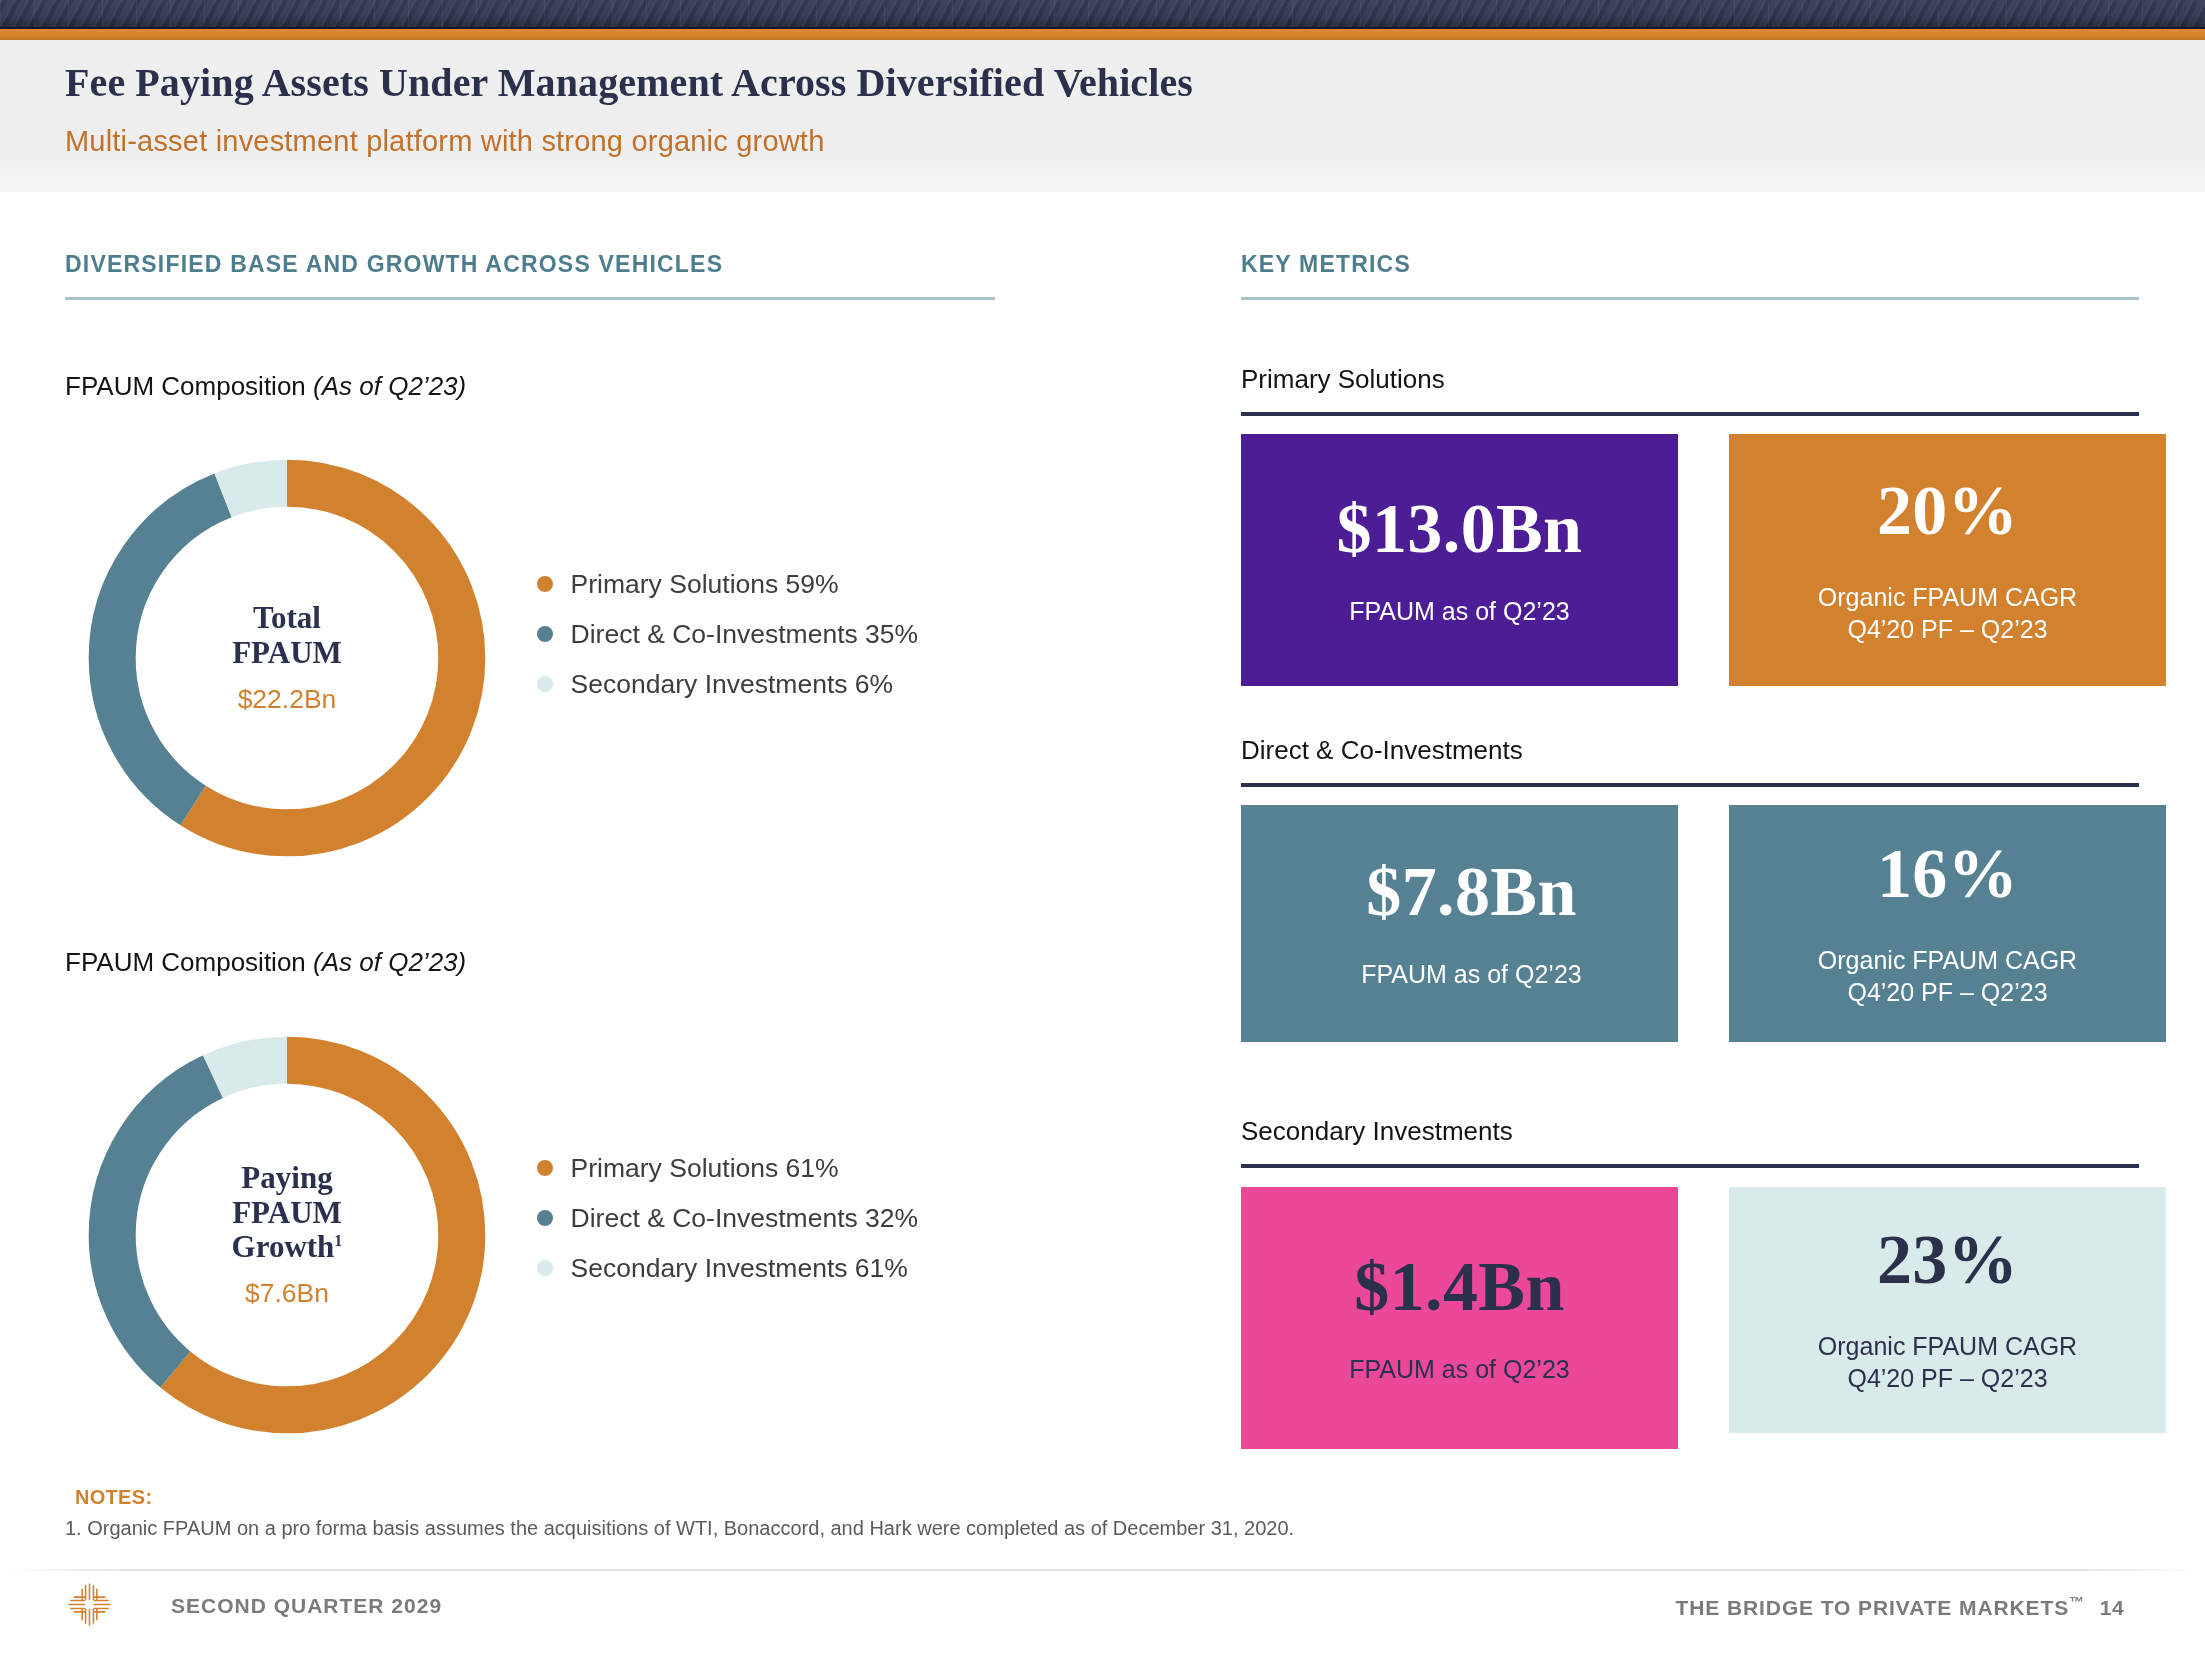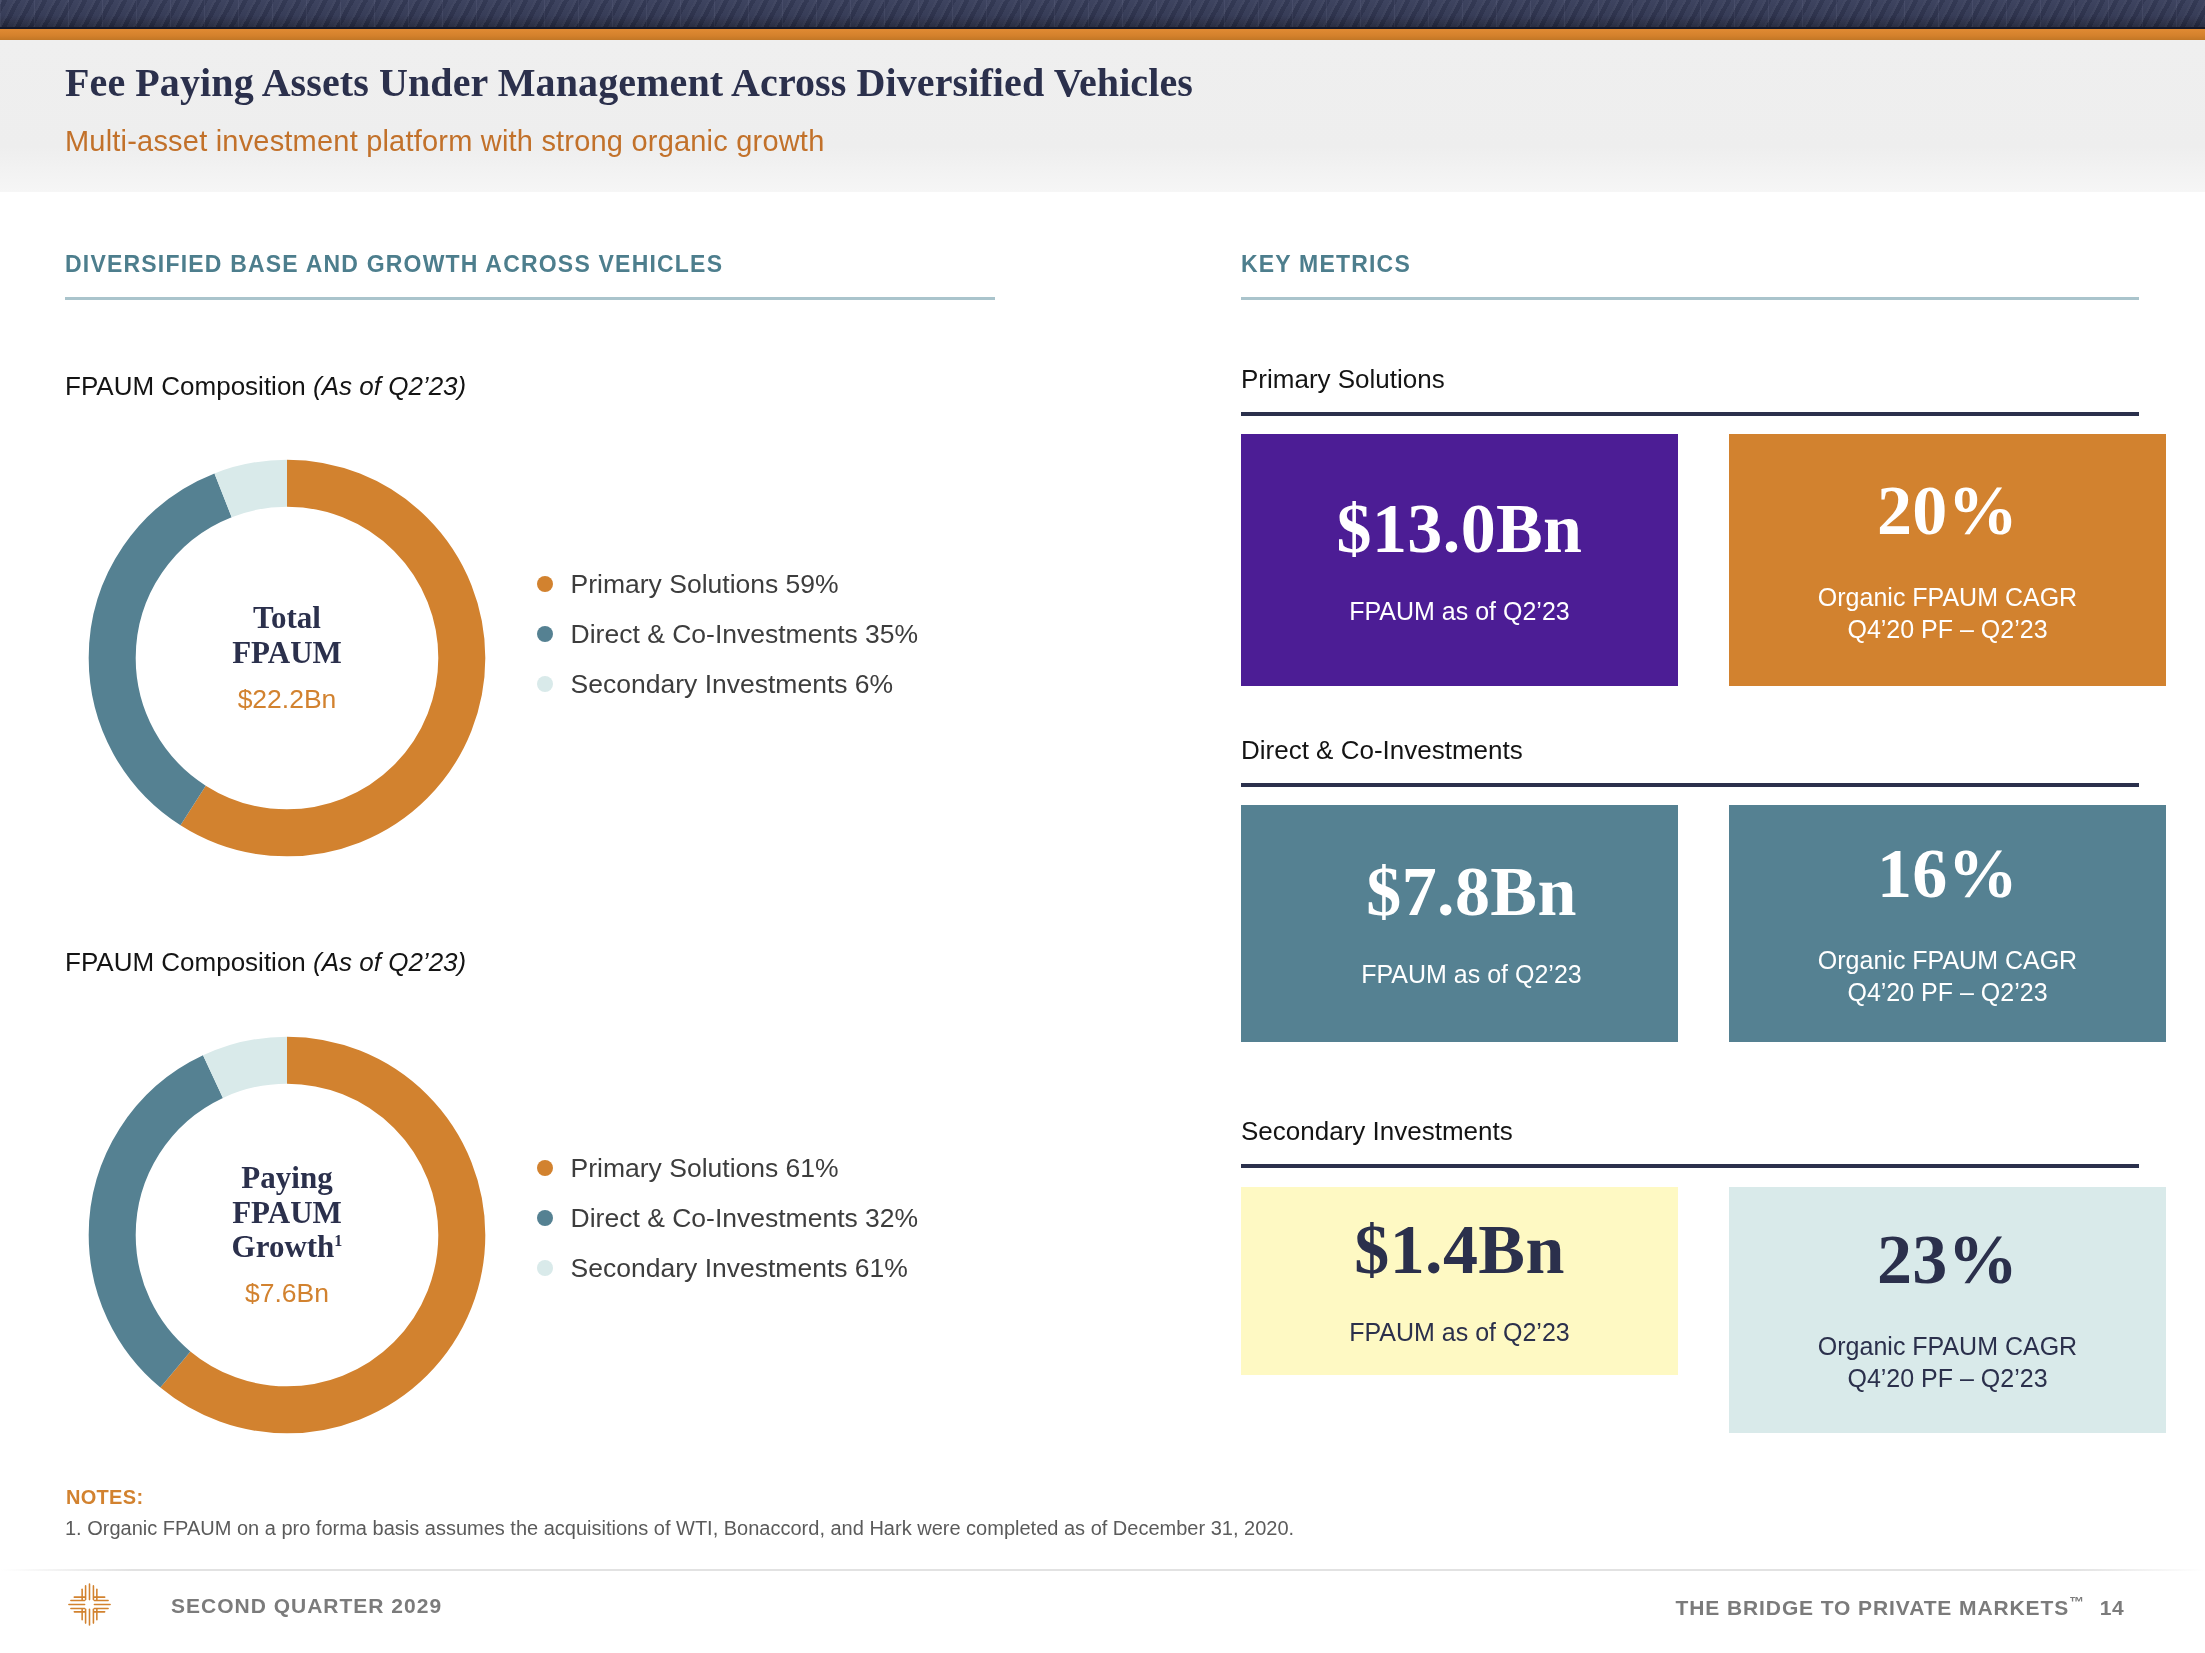--- a/index.html
+++ b/index.html
@@ -111,21 +111,21 @@
     font-family: "Liberation Serif", serif; font-weight: bold;
     font-size: 70px; line-height: 1; text-align: center; letter-spacing: 0.4px;
   }
   .card-caption {
     margin-top: 31px; font-size: 25px; line-height: 1.28; text-align: center;
   }
   .card.tall .card-caption { margin-top: 35px; }
 
   
   .notes-label {
-    position: absolute; left: 66px; top: 1486px;
+    position: absolute; left: 75px; top: 1486px;
     font-weight: bold; font-size: 20px; color: #d2822f; letter-spacing: 0.3px;
   }
   .notes-text {
     position: absolute; left: 65px; top: 1517px;
     font-size: 20px; color: #5b5b5b; white-space: nowrap;
   }
 
   
   .footer-rule {
     position: absolute; left: 0; top: 1569px; width: 2205px; height: 2.2px;
@@ -261,21 +261,21 @@
   <div class="card-value" style="color:#ffffff;">16%</div>
   <div class="card-caption" style="color:#ffffff;">
     <div>Organic FPAUM CAGR</div>
     <div>Q4’20 PF – Q2’23</div>
   </div>
 </div>
 
 <div class="metric-group-label" style="left:1241px; top:1116px;">Secondary Investments</div>
 <div class="metric-group-rule" style="left:1241px; top:1164px; width:898px;"></div>
 
-<div class="card" style="left:1241px; top:1187px; width:437px; height:188px; background:#fef9c3;">
+<div class="card" style="left:1241px; top:1187px; width:437px; height:262px; background:#ec4899;">
   <div class="card-value" style="color:#2b304c;">$1.4Bn</div>
   <div class="card-caption" style="color:#2b304c;">FPAUM as of Q2’23</div>
 </div>
 
 <div class="card tall" style="left:1729px; top:1187px; width:437px; height:246px; background:#d9eaea; justify-content:flex-start; padding-top:38px;">
   <div class="card-value" style="color:#2b304c;">23%</div>
   <div class="card-caption" style="color:#2b304c;">
     <div>Organic FPAUM CAGR</div>
     <div>Q4’20 PF – Q2’23</div>
   </div>

